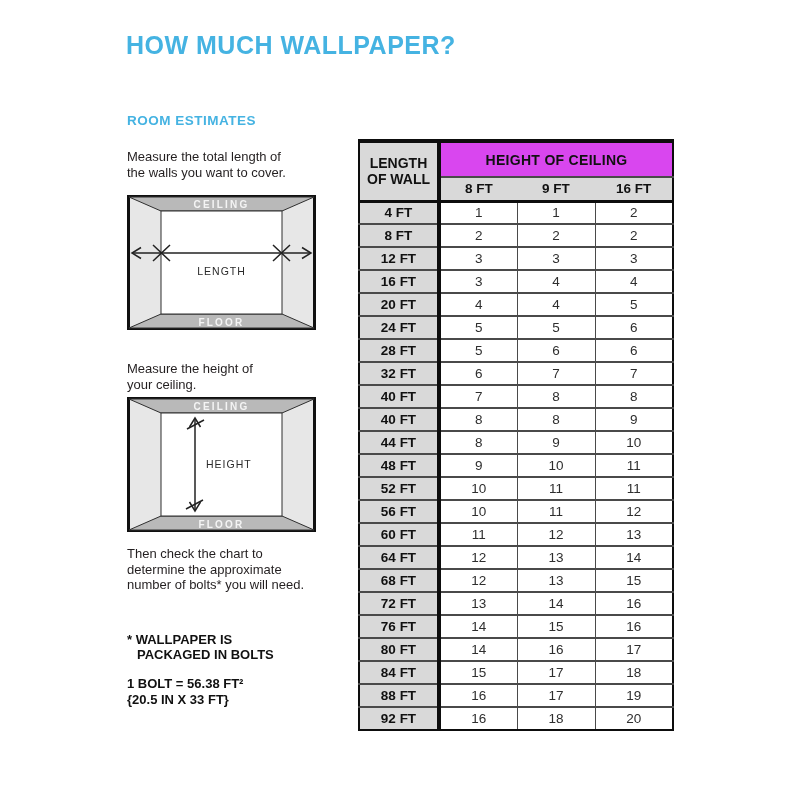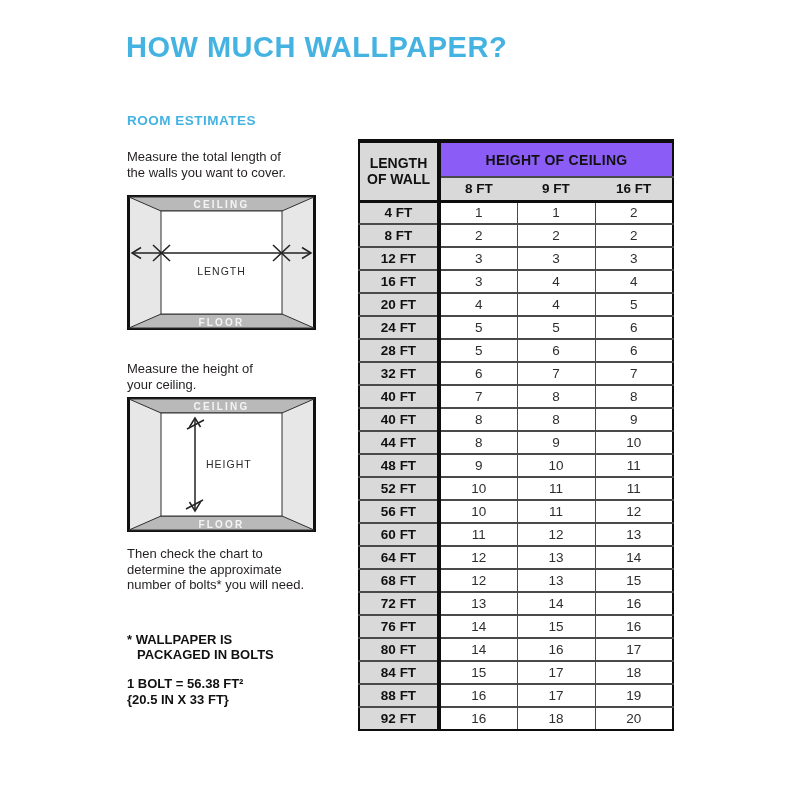--- a/index.html
+++ b/index.html
@@ -10,21 +10,21 @@
     height: 800px;
     background: #ffffff;
     font-family: "Liberation Sans", sans-serif;
     color: #231f20;
     overflow: hidden;
   }
   .abs { position: absolute; }
 
   .page-title {
     left: 126px; top: 31px;
-    font-size: 29px;
+    font-size: 25px;
     font-weight: bold;
     letter-spacing: 0.5px;
     color: #45b3e2;
     white-space: nowrap;
   }
   .section-heading {
     font-size: 13.5px;
     font-weight: bold;
     letter-spacing: 0.5px;
     color: #45b3e2;
@@ -104,21 +104,21 @@
     background: #d9d9d9;
     border-right: 4px solid #0d0d0d;
     border-bottom: 3px solid #0d0d0d;
     font-size: 14px;
     font-weight: bold;
     line-height: 16px;
     white-space: pre-line;
     color: #111111;
   }
   th.group {
-    background: #8b5cf6;
+    background: #d946ef;
     border-bottom: 2px solid #4a4a4a;
     font-size: 14px;
     font-weight: bold;
     letter-spacing: 0.3px;
     color: #111111;
     height: 36px;
   }
   th.sub {
     background: #d9d9d9;
     border-bottom: 3px solid #0d0d0d;

